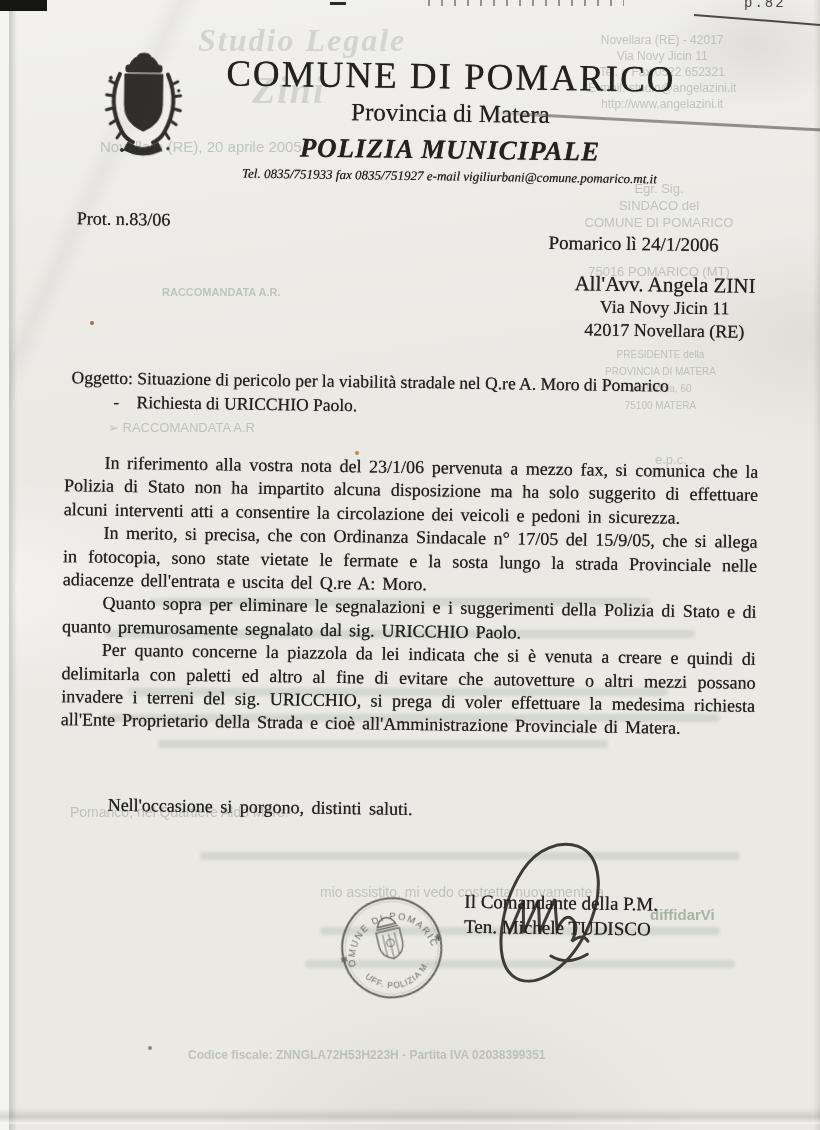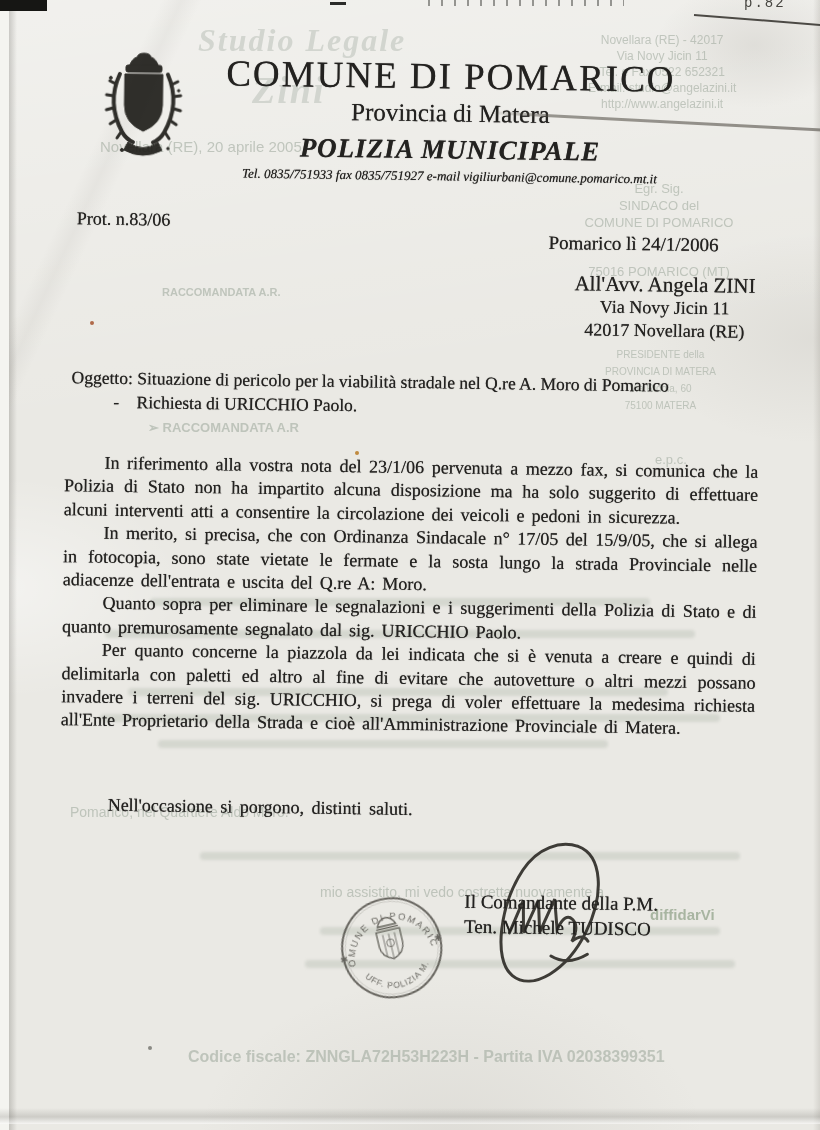--- a/index.html
+++ b/index.html
@@ -86,36 +86,36 @@
 
     <div class="abs ghost" style="left:162px;top:286px;font-size:11px;font-weight:bold;">RACCOMANDATA A.R.</div>
 
     <div class="abs ghost ghost-block ghost-center" style="left:553px;top:346px;width:215px;font-size:10px;line-height:17px;">
       <div>PRESIDENTE della</div>
       <div>PROVINCIA DI MATERA</div>
       <div>Via Ridola, 60</div>
       <div class="u">75100 MATERA</div>
     </div>
 
-    <div class="abs ghost" style="left:108px;top:420px;font-size:13px;font-weight:bold;margin-left:40px;">➢  RACCOMANDATA A.R</div>
+    <div class="abs ghost" style="left:108px;top:420px;font-size:13px;font-weight:normal;">➢  RACCOMANDATA A.R</div>
     <div class="abs ghost" style="left:655px;top:452px;font-size:13px;">e.p.c.</div>
 
     <div class="abs bleed-bar" style="left:150px;top:598px;width:500px;"></div>
     <div class="abs bleed-bar" style="left:105px;top:630px;width:590px;"></div>
     <div class="abs bleed-bar" style="left:128px;top:688px;width:540px;"></div>
     <div class="abs bleed-bar" style="left:100px;top:714px;width:620px;"></div>
     <div class="abs bleed-bar" style="left:158px;top:740px;width:450px;"></div>
     <div class="abs bleed-bar" style="left:200px;top:852px;width:540px;"></div>
     <div class="abs bleed-bar" style="left:320px;top:927px;width:400px;"></div>
     <div class="abs bleed-bar" style="left:305px;top:960px;width:430px;"></div>
 
     <div class="abs ghost" style="left:70px;top:804px;font-size:14px;">Pomarico, nel Quartiere Aldo Moro.</div>
     <div class="abs ghost" style="left:320px;top:884px;font-size:14px;">mio assistito, mi vedo costretta nuovamente a</div>
     <div class="abs ghost u" style="left:650px;top:882px;font-size:15px;font-weight:bold;color:rgba(140,158,132,.7);margin-top:24px;">diffidarVi</div>
-    <div class="abs ghost" style="left:188px;top:1048px;font-size:16px;font-weight:bold;">Codice fiscale: ZNNGLA72H53H223H  -  Partita IVA 02038399351</div>
+    <div class="abs ghost" style="left:188px;top:1048px;font-size:12px;font-weight:bold;">Codice fiscale: ZNNGLA72H53H223H  -  Partita IVA 02038399351</div>
   </div>
 
   <div class="abs scan-tilt">
 
     <div class="abs crest-wrap">
       <svg width="90" height="112" viewBox="0 0 90 112">
         <g fill="#201f1b" stroke="#201f1b">
           <path d="M30,17 q3,-9 8,-10 q1,-4 7,-4 q6,0 7,4 q5,1 8,10 z"></path>
           <rect x="27" y="15" width="36" height="7" rx="2"></rect>
           <path d="M26,24 h38 v31 q0,18 -19,26 q-19,-8 -19,-26 z"></path>

